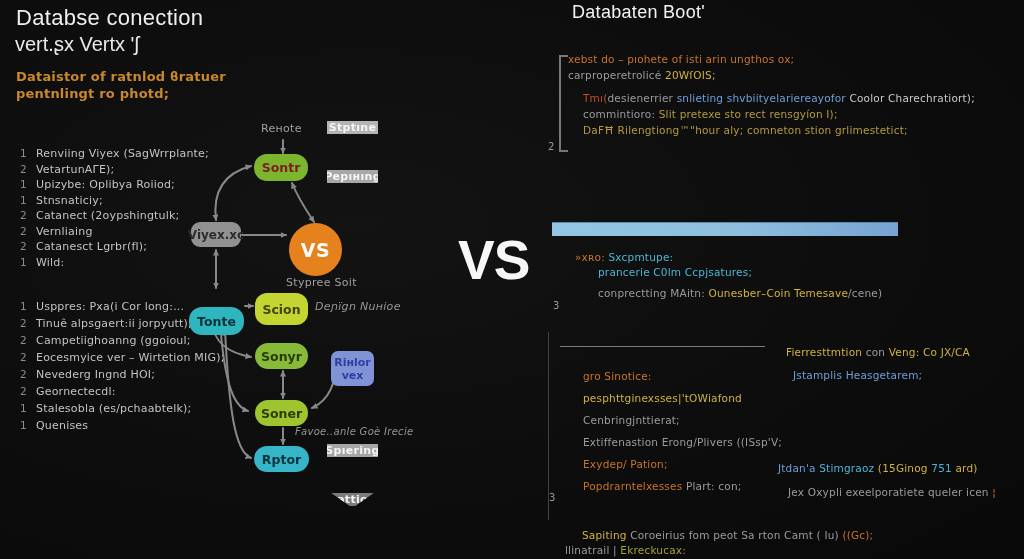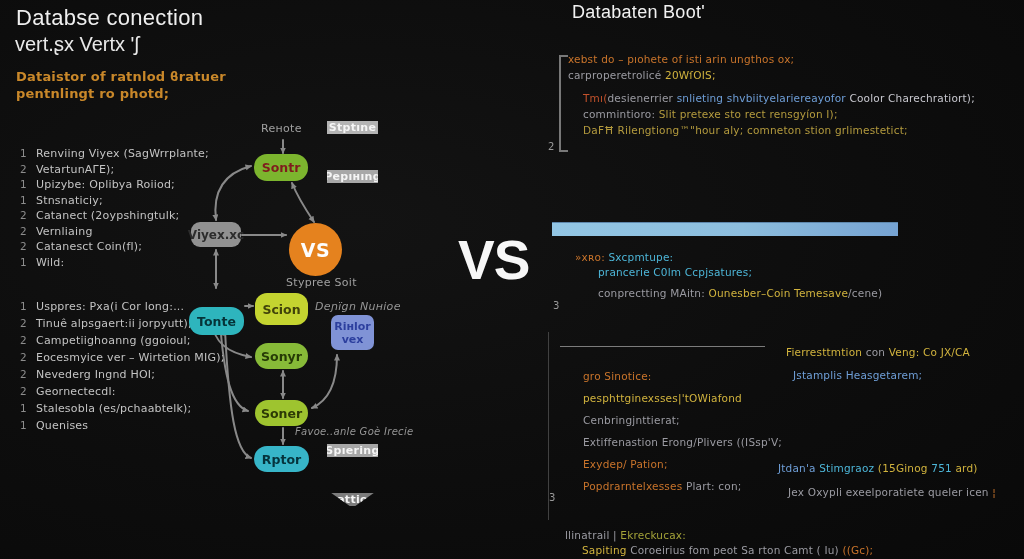--- a/index.html
+++ b/index.html
@@ -30,21 +30,21 @@
   .n-teal{background:#2eb5bd;color:#053338;border-radius:13px;}
   .n-teal2{background:#37b5c8;color:#05333c;border-radius:13px;}
   .n-gray{background:#919191;color:#2c2c2c;border-radius:9px;font-size:12px;}
   .vs-circle{background:#e5821e;border-radius:50%;display:flex;align-items:center;justify-content:center;
     color:#fdfdfd;font-weight:bold;font-size:19px;letter-spacing:.5px;}
   .shield{display:flex;flex-direction:column;gap:36px;}
   .shield .brow{display:flex;align-items:center;justify-content:center;color:#f5f5f5;font-weight:bold;font-size:11px;letter-spacing:.3px;}
   .shield-top{clip-path:polygon(0 0,100% 0,100% 85%,50% 100%,0 85%);}
   .shield-bot{clip-path:polygon(0 0,100% 0,100% 72%,50% 100%,0 72%);}
   .rivlor{background:#8093d6;border-radius:7px;display:flex;flex-direction:column;align-items:center;justify-content:center;
-    color:#2c3f9e;font-weight:bold;font-size:11px;line-height:13px;}
+    color:#2c3f9e;font-weight:bold;font-size:11px;line-height:13px;margin-top:36px;}
   .flow-arrows{position:absolute;left:180px;top:110px;width:230px;height:410px;}
   
   .big-vs{left:458px;top:228px;font-family:"Liberation Sans",sans-serif;font-size:55px;font-weight:700;color:#f7f7f7;letter-spacing:-1px;}
   
   .rtitle{left:572px;top:2px;font-family:"Liberation Sans",sans-serif;font-size:18px;color:#f2f2f2;letter-spacing:.3px;}
   .bracket{left:559px;top:55px;width:7px;height:93px;border-left:2px solid #787878;border-top:2px solid #787878;border-bottom:2px solid #787878;}
   .gnum{font-size:10px;color:#9a9a9a;}
   .codeblock{font-size:10.5px;letter-spacing:.2px;white-space:nowrap;}
   .cline{line-height:16px;}
   .cline.ind{padding-left:15px;}
@@ -114,21 +114,21 @@
           <span class="lt">Catanect (2oypshingtulk;</span>
         </div>
 
         <div class="lrow">
           <span class="ln">2</span>
           <span class="lt">Vernliaing</span>
         </div>
 
         <div class="lrow">
           <span class="ln">2</span>
-          <span class="lt">Catanesct Coin(fl);</span>
+          <span class="lt">Catanesct Lgrbr(fl);</span>
         </div>
 
         <div class="lrow">
           <span class="ln">1</span>
           <span class="lt">Wild:</span>
         </div>
       </div>
 
     <div class="abs code-list list2" style="left:20px;top:298px;">
 
@@ -272,18 +272,18 @@
         <div class="cline"><span class="c-orange">Exydep/ Pation;</span></div>
         <div class="cline"><span class="c-orange">Popdrarntelxesses </span><span class="c-gray">Plart: con;</span></div>
       </div>
     <div class="abs codeblock lowright" style="left:778px;top:456px;">
         <div class="cline"><span class="c-blue">Jtdan'a </span><span class="c-cyan">Stimgraoz </span><span class="c-yellow">(15Ginog </span><span class="c-cyan">751 </span><span class="c-yellow">ard)</span></div>
         <div class="cline ind"><span class="c-gray">Jex Oxypli exeelporatiete queler icen </span><span class="c-orange">¦</span></div>
       </div>
     <div class="abs gnum" style="left:549px;top:492px;">3</div>
 
     <div class="abs codeblock bottomblk" style="left:565px;top:528px;">
+        <div class="cline ind"><span class="c-yellow">Sapiting </span><span class="c-gray">Coroeirius fom peot Sa rton Camt ( Iu) </span><span class="c-orange">((Gc);</span></div>
         <div class="cline"><span class="c-gray">llinatrail | </span><span class="c-green">Ekreckucax:</span></div>
-        <div class="cline ind"><span class="c-yellow">Sapiting </span><span class="c-gray">Coroeirius fom peot Sa rton Camt ( Iu) </span><span class="c-orange">((Gc);</span></div>
       </div>
   </section>
 
 </div>
 
 </body></html>

